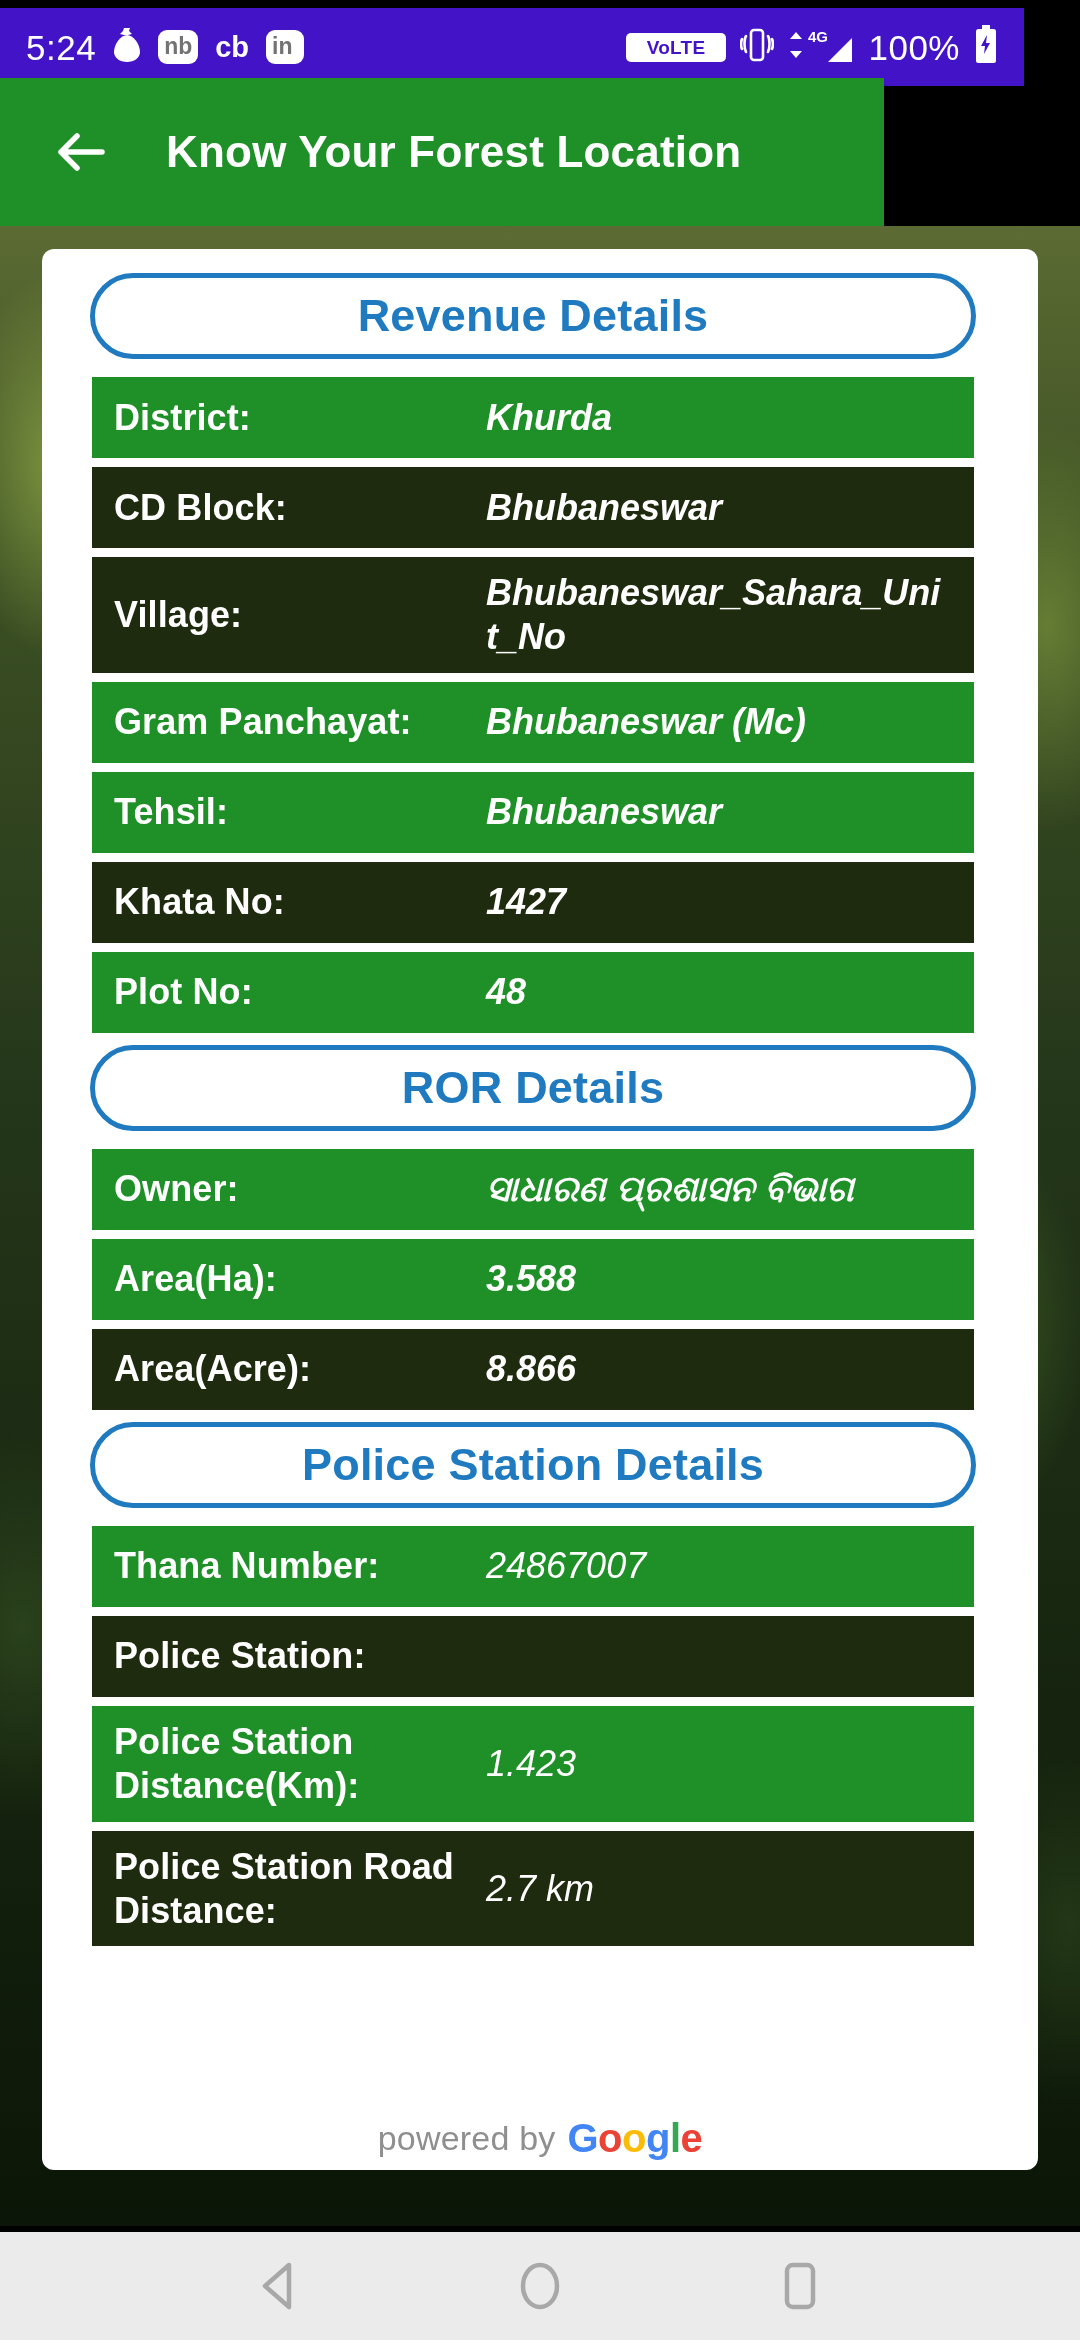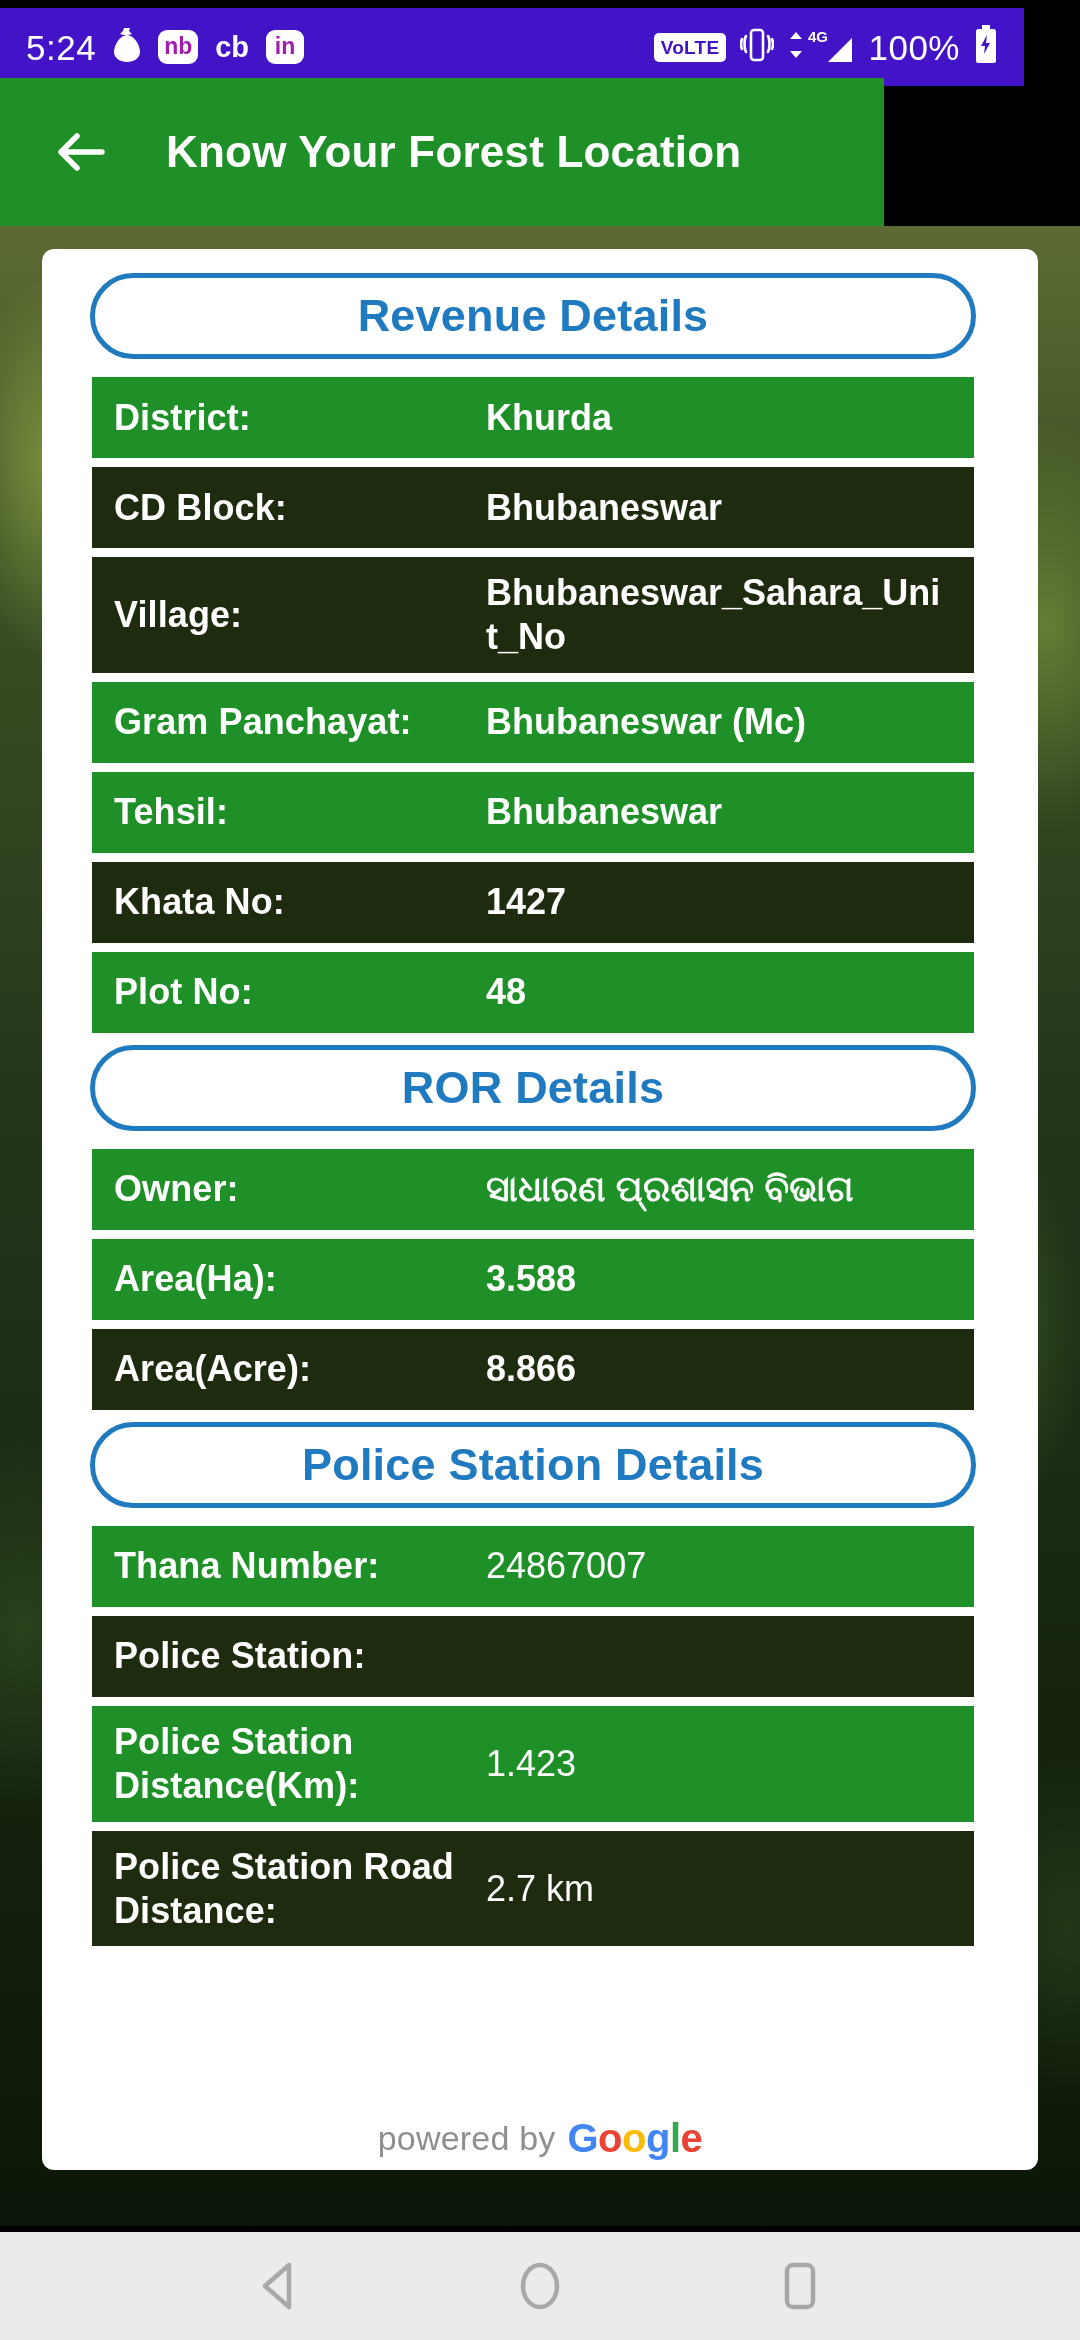--- a/index.html
+++ b/index.html
@@ -17,29 +17,29 @@
     background:#4313c8;
     display:flex; align-items:center;
     padding:0 26px;
     color:#ffffff;
   }
   .sb-left { display:flex; align-items:center; gap:17px; }
   .sb-right { display:flex; align-items:center; gap:14px; margin-left:auto; }
   .sb-time { font-size:35px; font-weight:400; letter-spacing:0.5px; line-height:1; }
   .sb-pct { font-size:35px; font-weight:400; line-height:1; letter-spacing:0.5px;}
   .badge-rr {
-    background:#fff; color:#a21caf; border-radius:9px;
+    background:#fff; color:#737373; border-radius:9px;
     font-size:23px; font-weight:700; line-height:1;
-    padding:5px 6px 6px; display:inline-block; min-width:38px; text-align:center;
+    padding:5px 6px 6px; display:inline-block; min-width:38px; text-align:left;
   }
   .txt-icon { font-size:29px; font-weight:700; line-height:1; }
   .volte {
     background:#fff; color:#4313c8; border-radius:5px;
     font-size:19px; font-weight:700; line-height:1;
-    padding:5px 7px; letter-spacing:0.3px;
+    padding:5px 21px; letter-spacing:0.3px;
   }
 
   
   .appbar {
     position:absolute; top:78px; left:0; width:884px; height:148px;
     background:#1f9028;
     display:flex; align-items:center;
     padding:0 0 0 50px;
   }
   .back-arrow { width:62px; height:62px; flex:0 0 auto; }
@@ -97,20 +97,21 @@
   .row-label {
     flex:0 0 372px;
     font-size:36px; font-weight:700; line-height:1.22;
     letter-spacing:0.1px;
   }
   .row-value {
     flex:1 1 auto;
     font-size:36px; font-weight:700; line-height:1.22;
     word-break:break-word;
     padding-right:6px;
+    font-style:italic;
   }
   .row-value.odia { font-weight:700; letter-spacing:0.2px; }
   .row-value.normalwt { font-weight:400; }
 
   
   .gfooter {
     position:absolute; left:0; bottom:12px; width:996px;
     display:flex; align-items:center; justify-content:center;
     gap:12px;
   }

